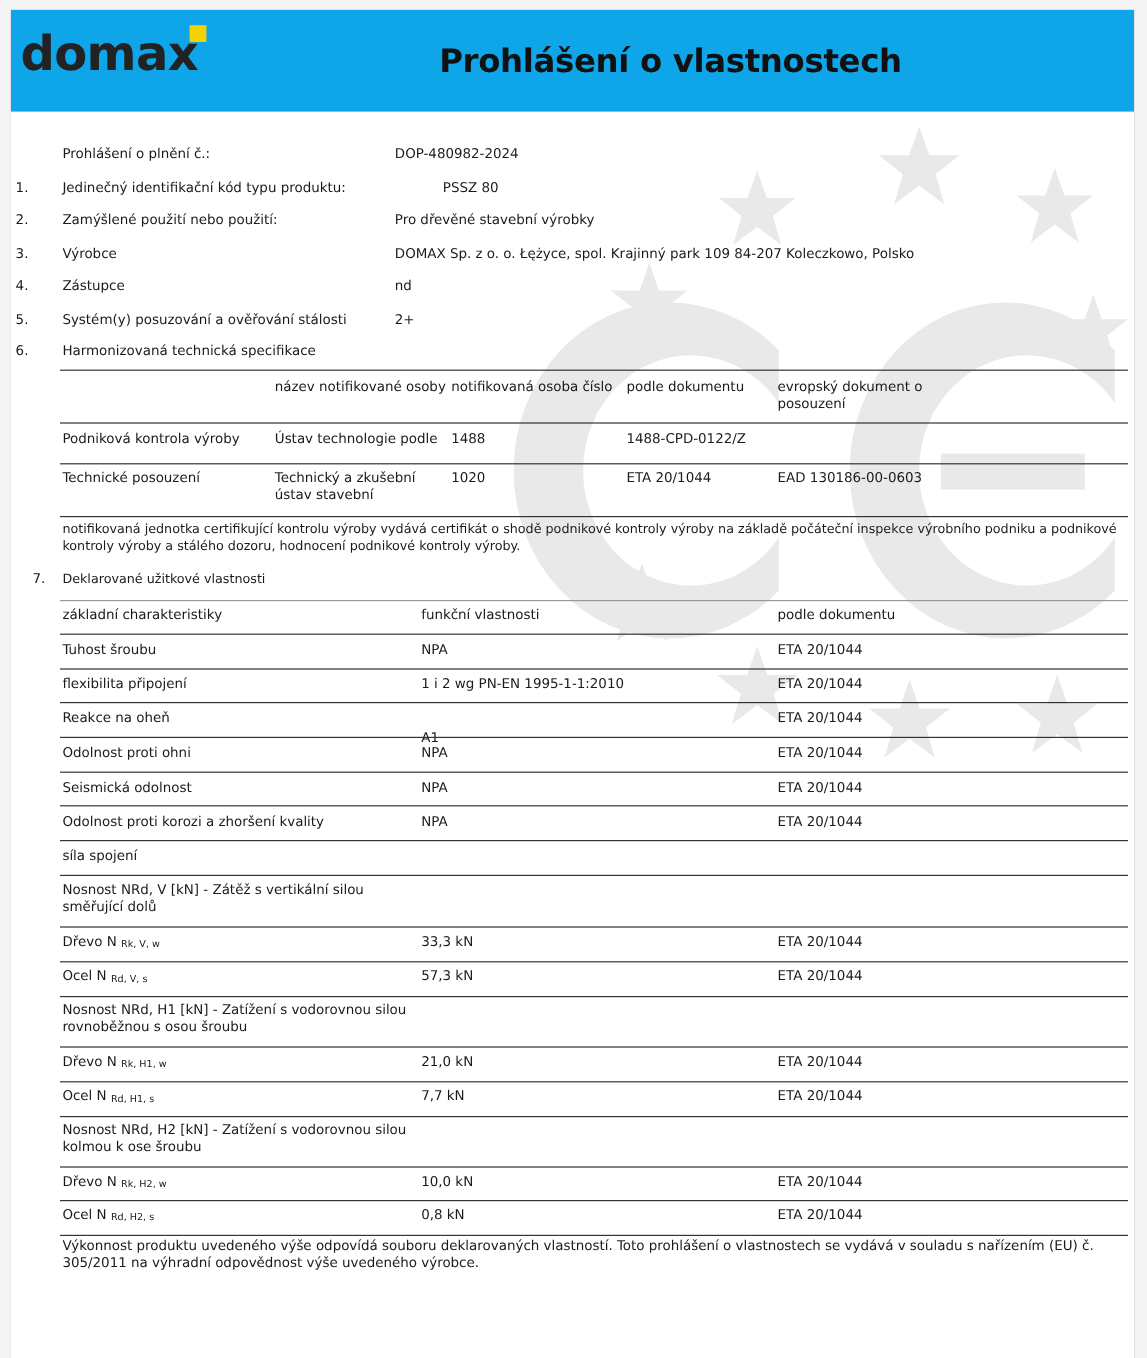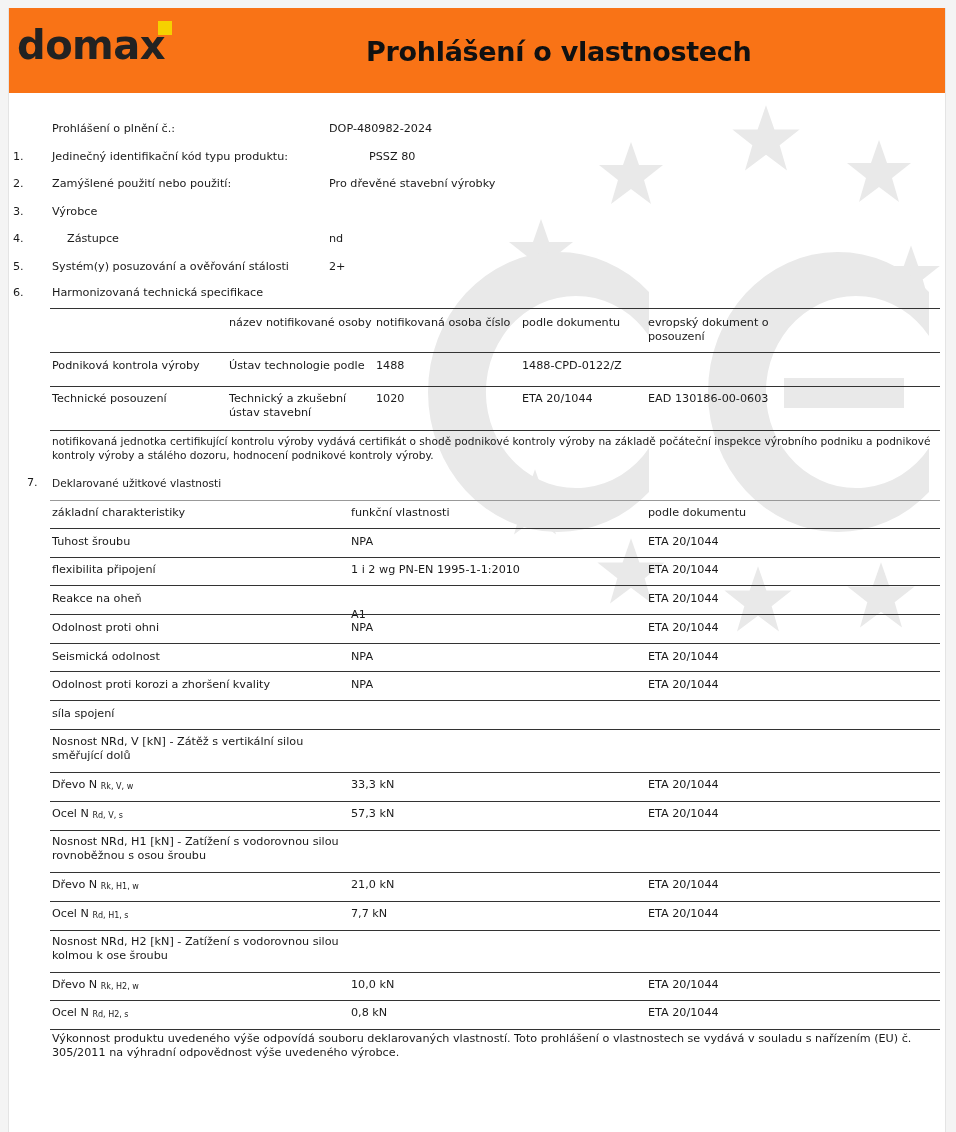--- a/index.html
+++ b/index.html
@@ -1,20 +1,20 @@
 <!DOCTYPE html>
 <html><head>
 <meta charset="utf-8">
 <style>
   html, body { margin: 0; padding: 0; background: #f4f4f4; }
   body { width: 956px; height: 1132px; position: relative; overflow: hidden;
          font-family: "DejaVu Sans", sans-serif; color: #111; }
   .page { position: absolute; left: 8px; top: 8px; width: 936px; height: 1124px;
           background: #fff; border-left: 1px solid #e4e4e4; border-right: 1px solid #e4e4e4; overflow: hidden; }
-  .header { position: absolute; left: 0; top: 0; width: 936px; height: 85px; background: #f97316; }
+  .header { position: absolute; left: 0; top: 0; width: 936px; height: 85px; background: #0ea5e9; }
   .logo { position: absolute; left: 8px; top: 14px; font-family: "DejaVu Sans", sans-serif; font-weight: bold;
           font-size: 40px; letter-spacing: -0.5px; color: #222; }
   .logo-square { position: absolute; left: 149px; top: 13px; width: 14px; height: 14px; background: #f6d100; }
   .title { position: absolute; left: 357px; top: 28px; font-family: "DejaVu Sans", sans-serif; font-weight: bold;
            font-size: 27px; color: #111; letter-spacing: -0.3px; }
 
   .watermark { position: absolute; left: 0; top: 0; width: 936px; height: 1124px; pointer-events: none; }
 
   .txt { position: absolute; font-size: 11.2px; line-height: 14px; white-space: nowrap; color: #1a1a1a; }
   .num { position: absolute; font-size: 11.2px; line-height: 14px; color: #1a1a1a; }
@@ -59,23 +59,24 @@
   <div class="num" style="left:4px; top:142px;">1.</div>
   <div class="txt" style="left:43px; top:142px;">Jedinečný identifikační kód typu produktu:</div>
   <div class="txt" style="left:320px; top:142px;margin-left:40px;">PSSZ 80</div>
 
   <div class="num" style="left:4px; top:169px;">2.</div>
   <div class="txt" style="left:43px; top:169px;">Zamýšlené použití nebo použití:</div>
   <div class="txt" style="left:320px; top:169px;">Pro dřevěné stavební výrobky</div>
 
   <div class="num" style="left:4px; top:197px;">3.</div>
   <div class="txt" style="left:43px; top:197px;">Výrobce</div>
+  <div class="txt" style="left:320px; top:197px;">DOMAX Sp. z o. o. Łężyce, spol. Krajinný park 109 84-207 Koleczkowo, Polsko</div>
 
   <div class="num" style="left:4px; top:224px;">4.</div>
-  <div class="txt" style="left:58px; top:224px;">Zástupce</div>
+  <div class="txt" style="left:43px; top:224px;">Zástupce</div>
   <div class="txt" style="left:320px; top:224px;">nd</div>
 
   <div class="num" style="left:4px; top:252px;">5.</div>
   <div class="txt" style="left:43px; top:252px;">Systém(y) posuzování a ověřování stálosti</div>
   <div class="txt" style="left:320px; top:252px;">2+</div>
 
   <div class="num" style="left:4px; top:278px;">6.</div>
   <div class="txt" style="left:43px; top:278px;">Harmonizovaná technická specifikace</div>
 
   <div>

